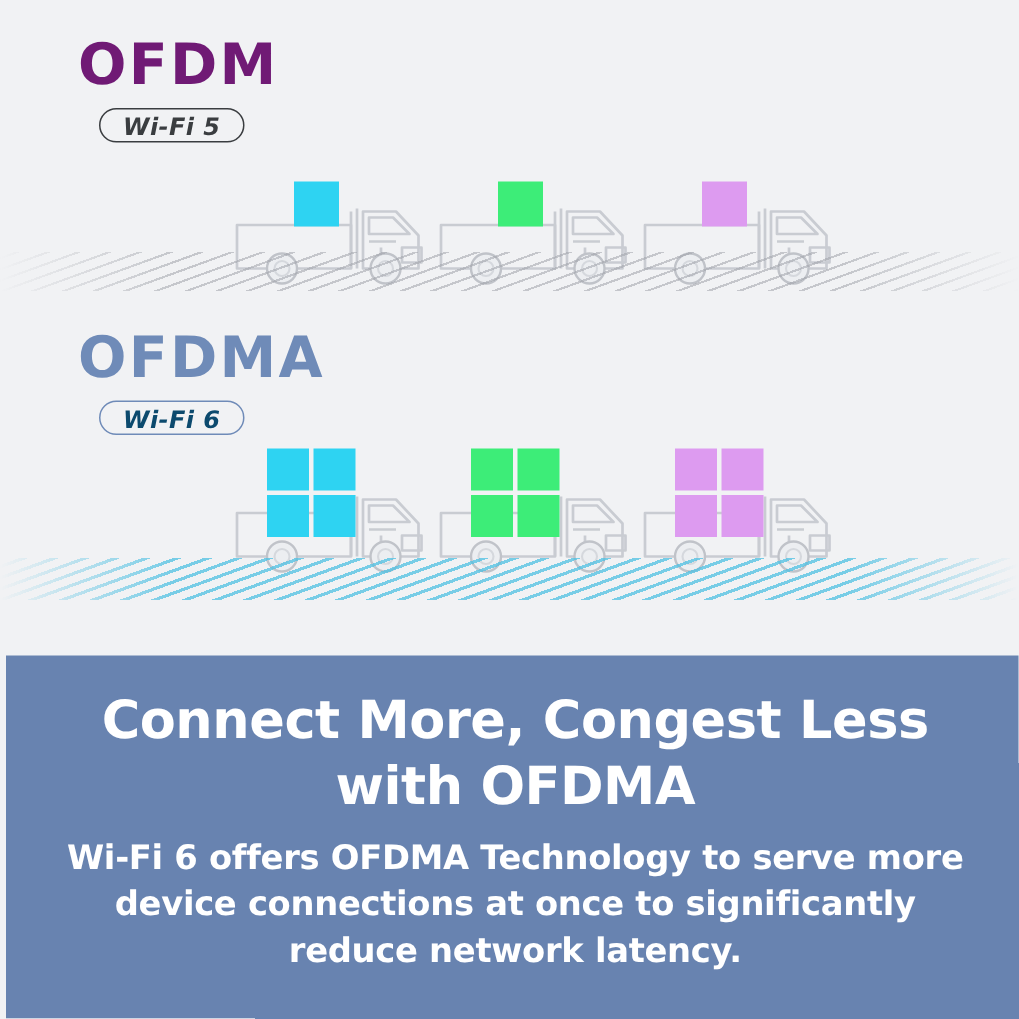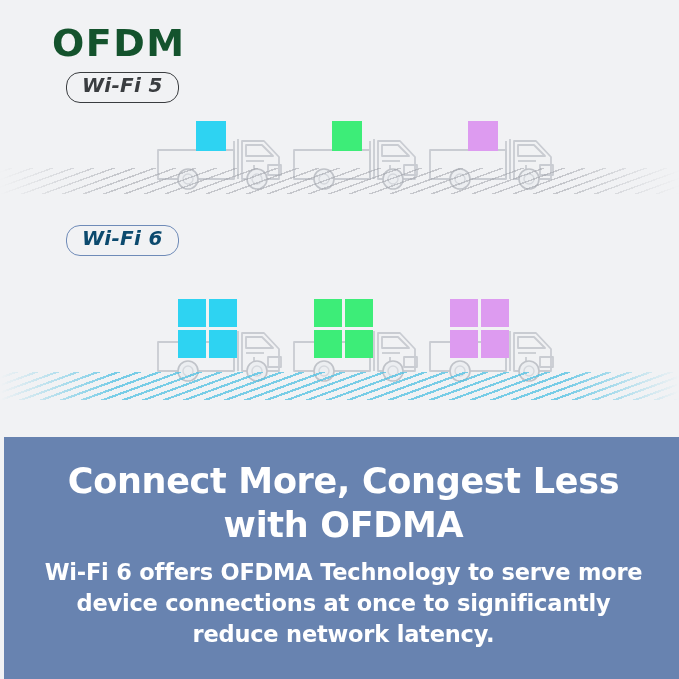--- a/index.html
+++ b/index.html
@@ -41,33 +41,33 @@
   .section-head.ofdma { top: 217px; }
 
   .sect-title {
     font-family: "DejaVu Sans", sans-serif;
     font-weight: bold;
     font-size: 38px;
     letter-spacing: 1.5px;
     line-height: 42px;
     margin: 0;
   }
-  .sect-title.dark { color: #14532d; }
+  .sect-title.dark { color: #701a75; }
   .sect-title.blue { color: #6f8bb8; }
 
   .wifi-badge {
     display: inline-block;
     margin-top: 8px;
     margin-left: 14px;
-    padding: 3px 15px 8px 15px;
+    padding: 3px 15px 0 15px;
     border-radius: 14px;
     font-family: "DejaVu Sans", sans-serif;
     font-style: italic;
     font-weight: bold;
-    font-size: 20px;
+    font-size: 16px;
     line-height: 18px;
     letter-spacing: 0.3px;
   }
   .wifi-badge.dark {
     border: 1.6px solid #3a3d40;
     color: #3a3d40;
   }
   .wifi-badge.blue {
     border: 1.6px solid #6f8bb8;
     color: #0c4a6e;
@@ -244,20 +244,21 @@
             <circle cx="105" cy="74" r="5"></circle>
           </g>
           <rect x="44" y="16" width="30" height="30" fill="#dd9bf0"></rect>
         </svg>
       </div>
     </div>
 
     <div class="road row-ofdm-road"></div>
 
     <div class="section-head ofdma">
+      <div class="sect-title blue">OFDMA</div>
       <div class="wifi-badge blue">Wi-Fi 6</div>
     </div>
 
     <div class="truck-row row-ofdma">
 
       <div class="truck m1">
         <svg width="140" height="110" viewBox="0 0 140 110">
           <g fill="none" stroke="#c9ccd2" stroke-width="1.8" stroke-linejoin="round">
             <rect x="6" y="55" width="76" height="29"></rect>
             <path d="M82 46 L82 84"></path>

